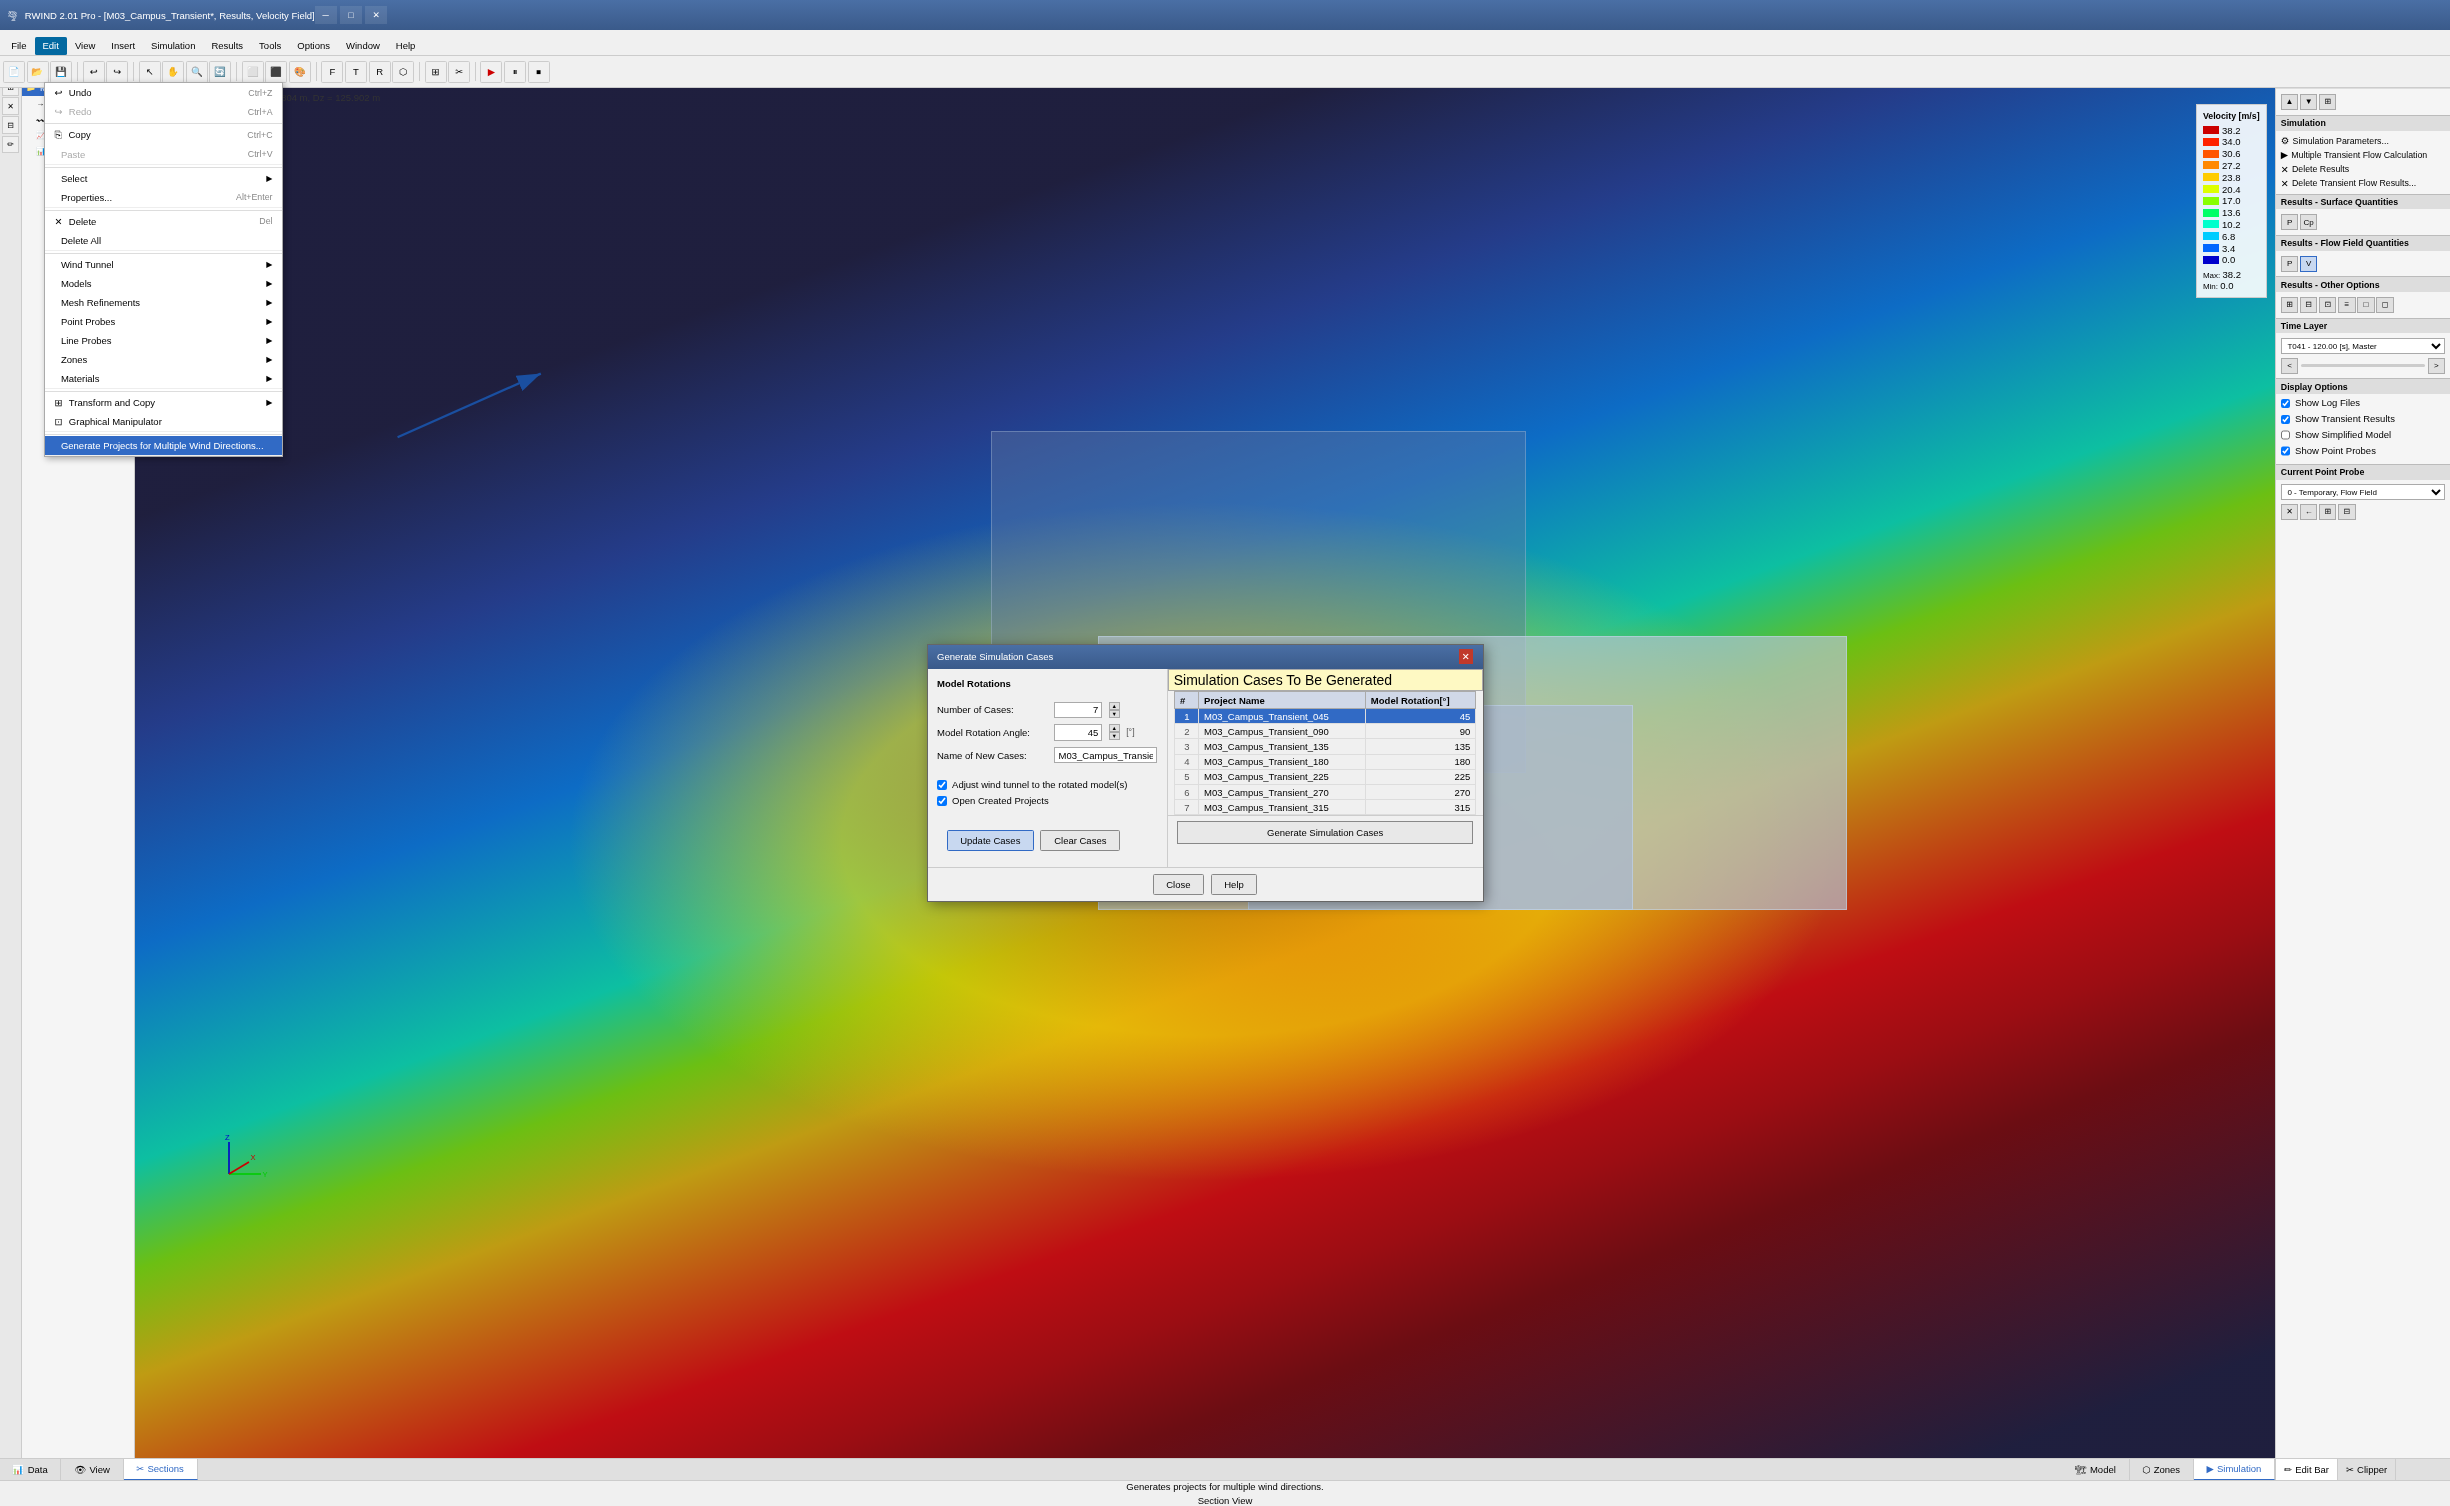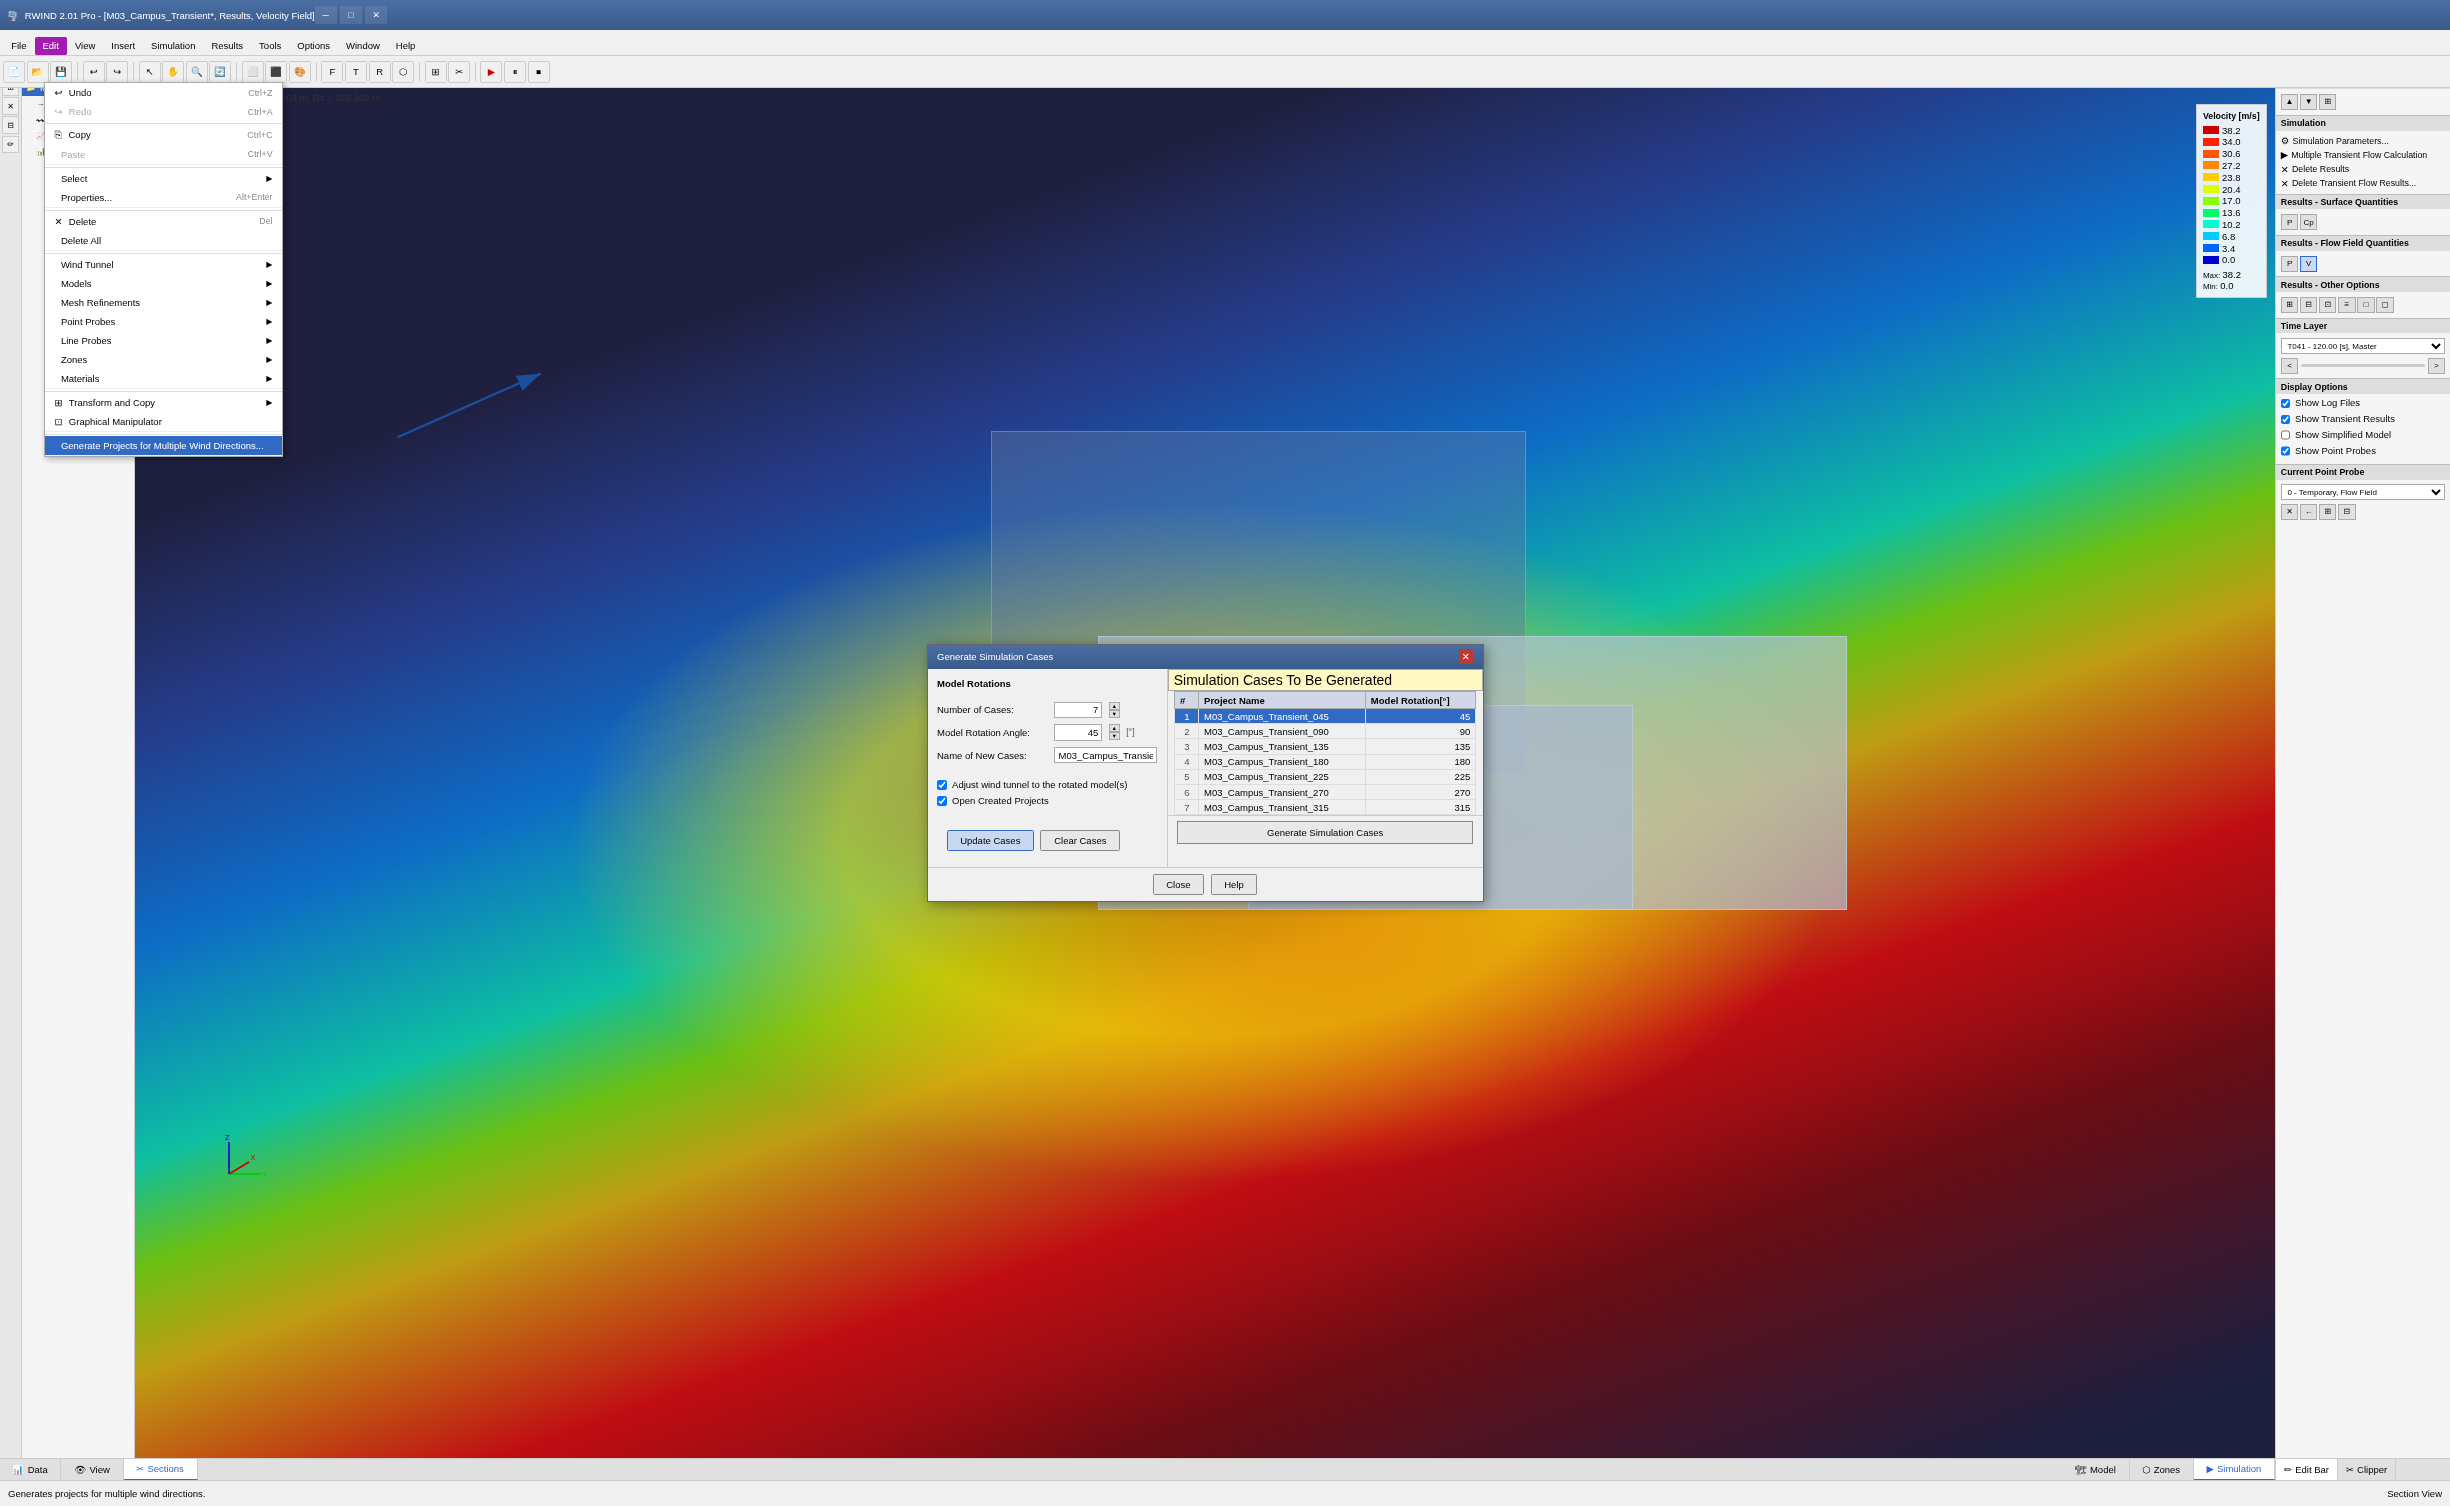--- a/index.html
+++ b/index.html
@@ -20,21 +20,21 @@
 
     
     #menu-bar {
       position: absolute; top: 30px; left: 0; right: 0; height: 25.5px;
       background: #f0f0f0; border-bottom: 0.8px solid #ccc;
       display: flex; align-items: flex-end; padding: 0 3.2px; z-index: 99;
     }
     .menu-item {
       padding: 3.2px 8px; cursor: pointer; font-size: 9.5px; border-radius: 1.6px;
     }
-    .menu-item:hover, .menu-item.active { background: #a21caf; color: white; }
+    .menu-item:hover, .menu-item.active { background: #0369a1; color: white; }
 
     
     #toolbar {
       position: absolute; top: 56px; left: 0; right: 0; height: 32px;
       background: #f0f0f0; border-bottom: 0.8px solid #ccc;
       display: flex; align-items: center; padding: 0 3.2px; gap: 1.6px; z-index: 98;
     }
     .tb-btn {
       width: 22px; height: 22px; background: #f0f0f0; border: 0.8px solid #ccc;
       display: flex; align-items: center; justify-content: center; cursor: pointer;
@@ -129,21 +129,21 @@
     .tab-item {
       padding: 3.2px 12.7px; cursor: pointer; border-right: 0.8px solid #ccc;
       font-size: 8.8px; display: flex; align-items: center; gap: 3.2px;
       height: 100%;
     }
     .tab-item.active {
       background: white; border-bottom: 1.6px solid #316ac5; color: #316ac5;
     }
     #status-bar {
       height: 25.5px; display: flex; align-items: center; padding: 0 8px;
-      font-size: 8.8px; justify-content: space-between;
+      font-size: 8.8px; justify-content: space-between; flex-direction: column;
     }
 
     
     #edit-menu {
       position: absolute; top: 82px; left: 44px; width: 239px;
       background: white; border: 0.8px solid #aaa;
       box-shadow: 1.6px 1.6px 6.4px rgba(0,0,0,0.3); z-index: 200;
     }
     .menu-section { border-bottom: 0.8px solid #eee; }
     .menu-row {

